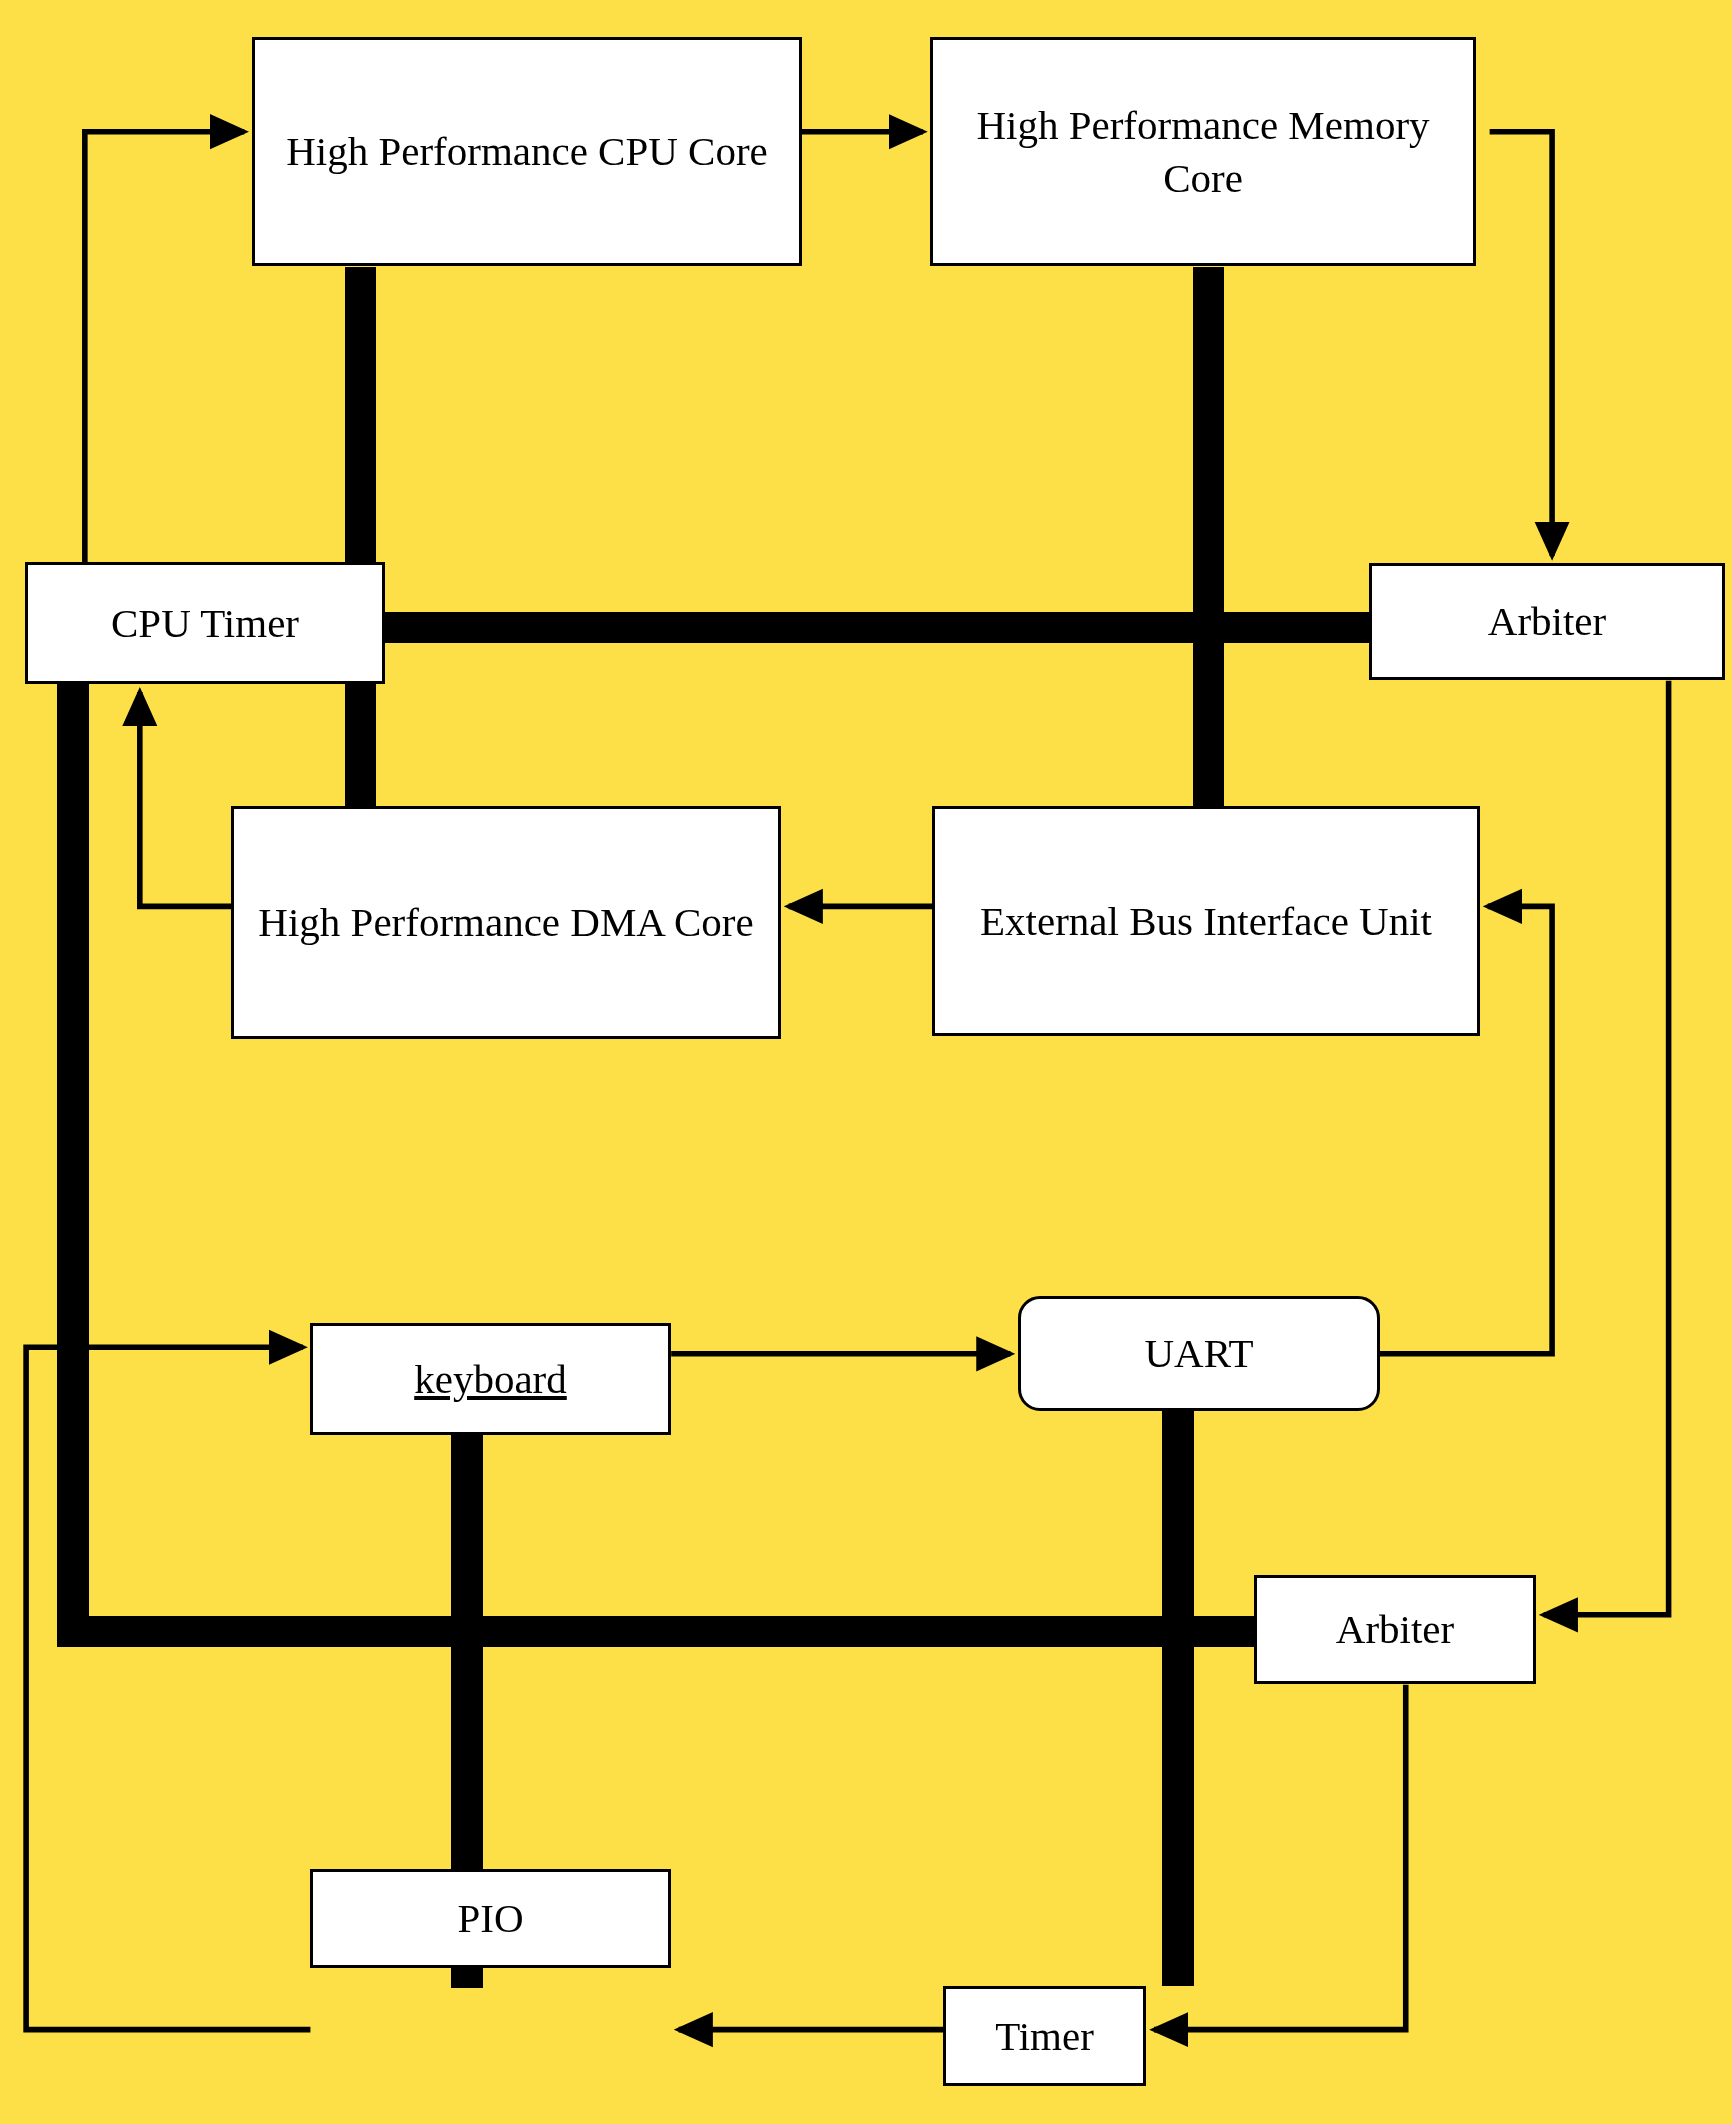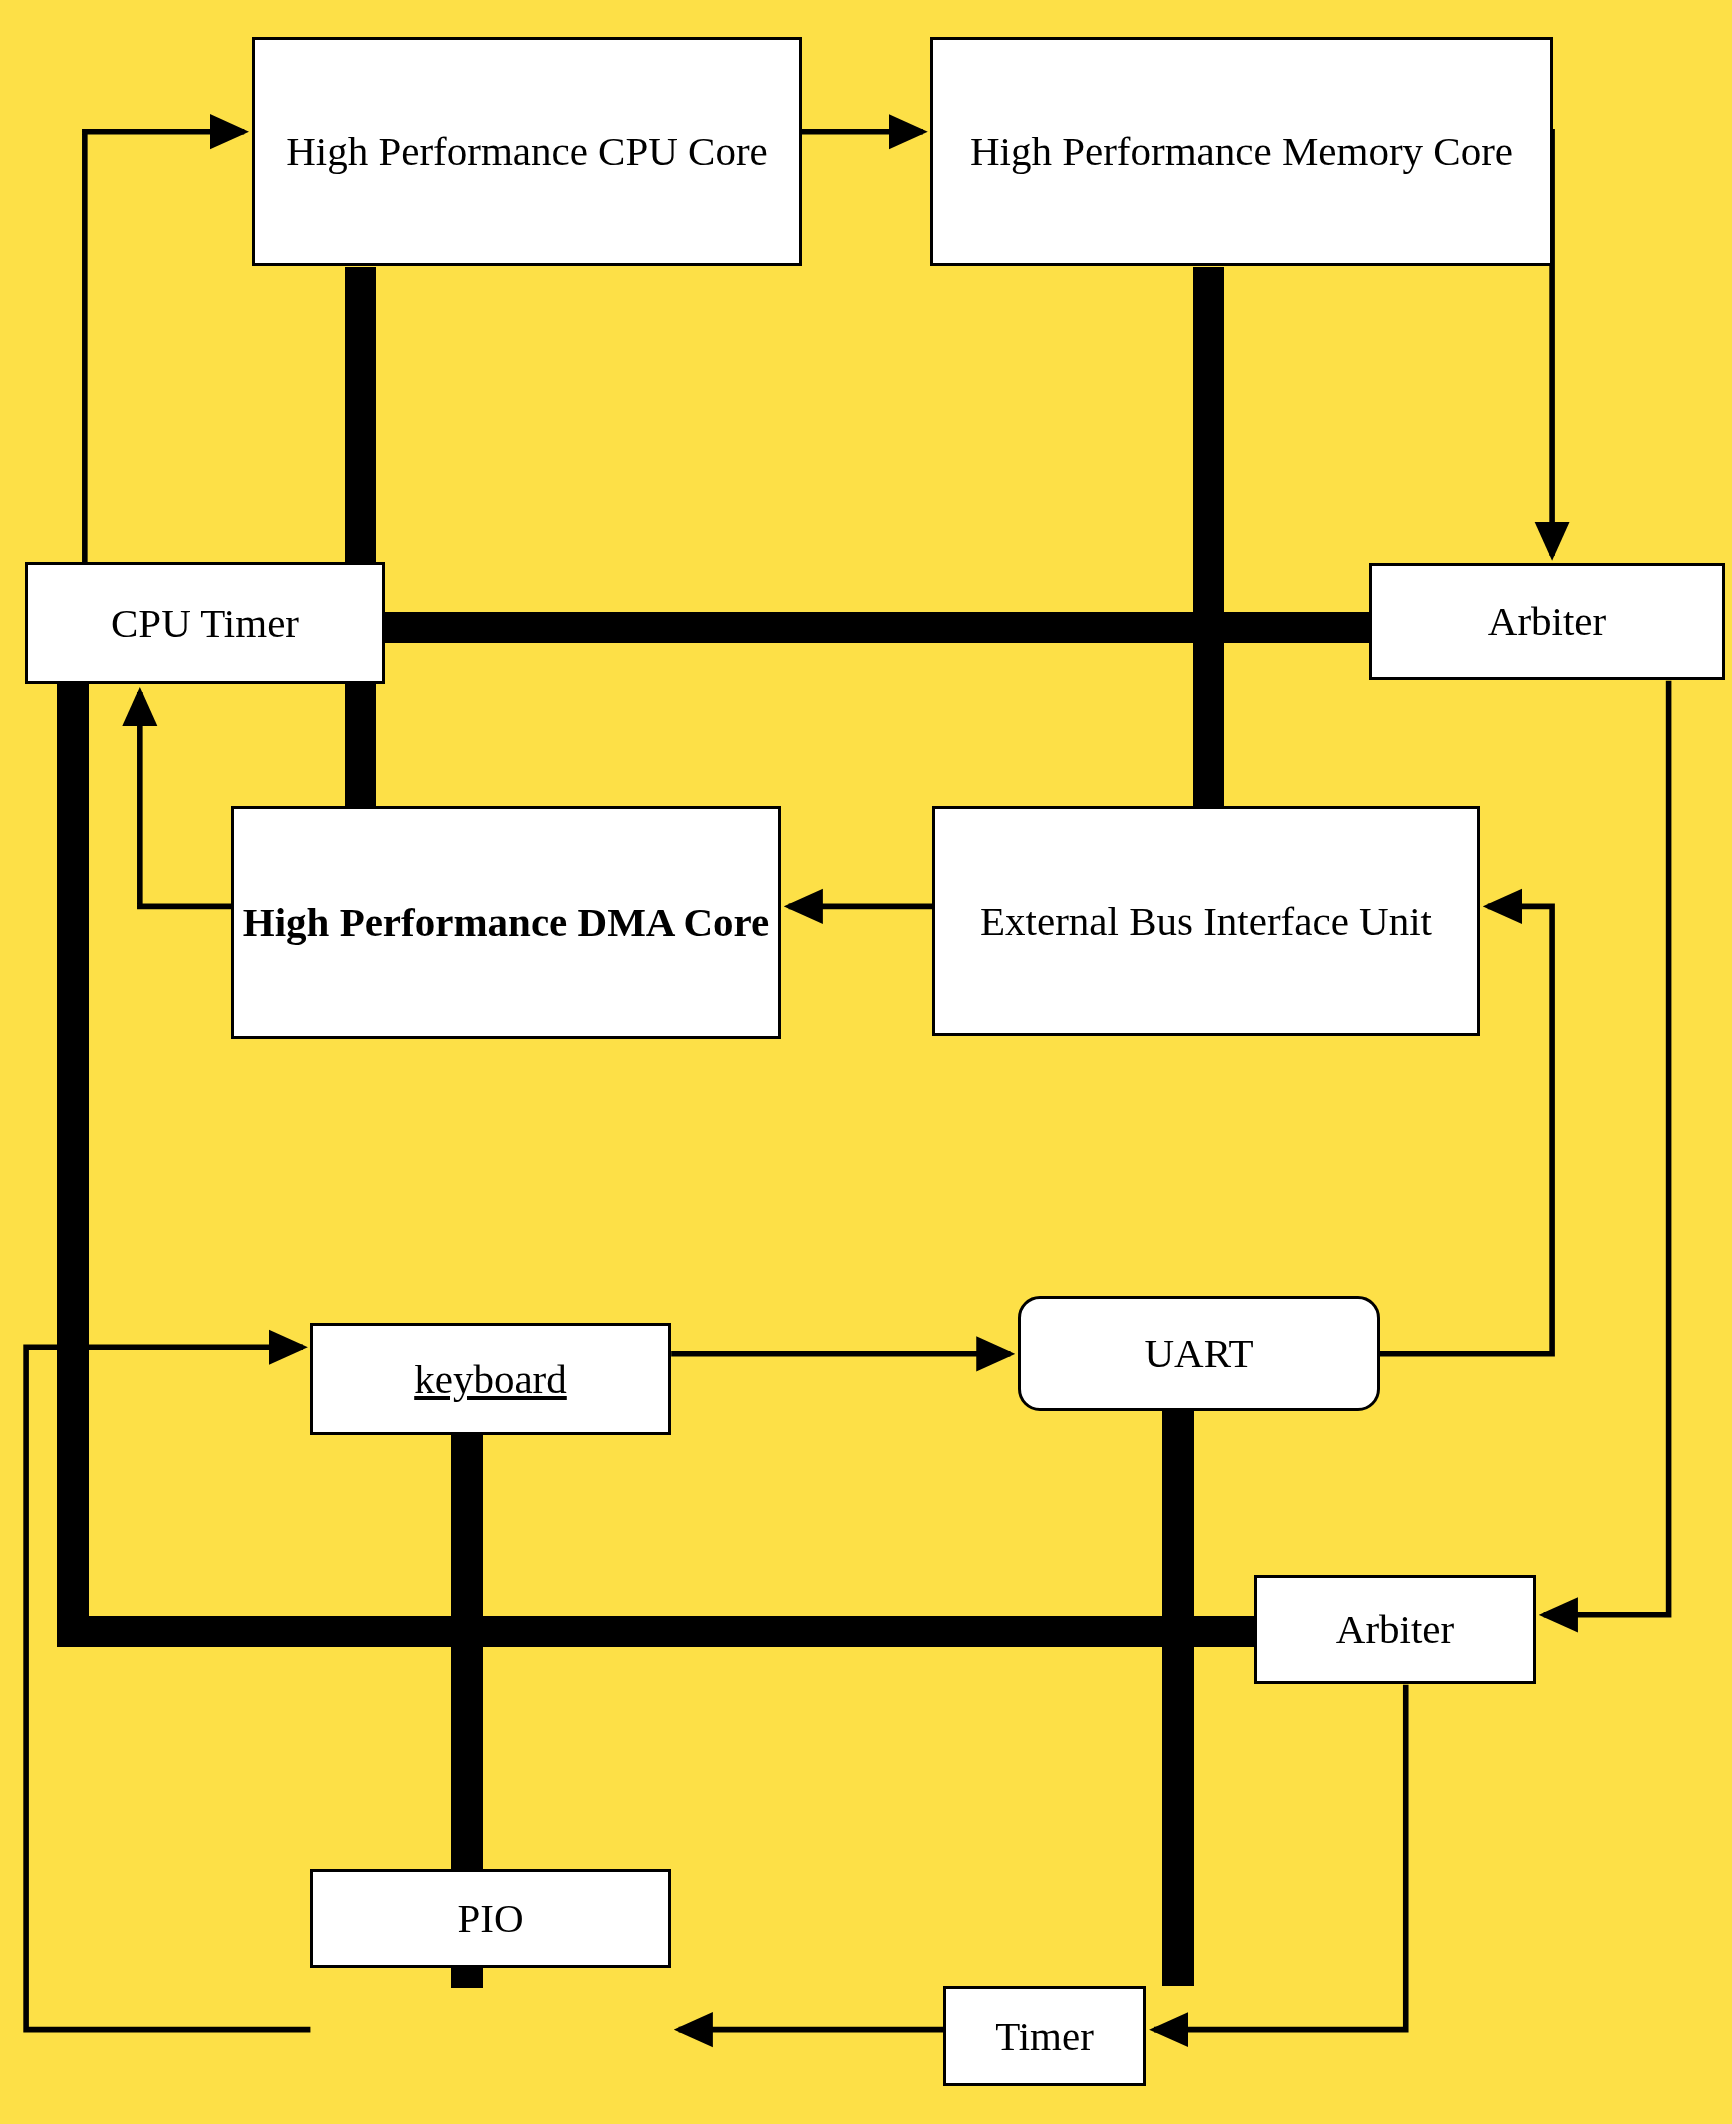--- a/index.html
+++ b/index.html
@@ -63,33 +63,33 @@
   <div class="bus" style="left:57px;top:1616px;width:1203px;height:31px;"></div>
   <div class="bus" style="left:451px;top:1410px;width:32px;height:207px;"></div>
   <div class="bus" style="left:451px;top:1645px;width:32px;height:343px;"></div>
   <div class="bus" style="left:1162px;top:1410px;width:32px;height:206px;"></div>
   <div class="bus" style="left:1162px;top:1645px;width:32px;height:341px;"></div>
 
   <div class="box fs44" style="left:252px;top:37px;width:550px;height:229px;">
     <span>High Performance CPU Core</span>
   </div>
 
-  <div class="box fs44" style="left:930px;top:37px;width:623px;height:229px;">
+  <div class="box fs44" style="left:930px;top:37px;width:546px;height:229px;">
     <span>High Performance Memory Core</span>
   </div>
 
   <div class="box fs44" style="left:25px;top:562px;width:360px;height:122px;">
     <span>CPU Timer</span>
   </div>
 
   <div class="box fs44" style="left:1369px;top:563px;width:356px;height:117px;">
     <span>Arbiter</span>
   </div>
 
-  <div class="box fs44" style="left:231px;top:806px;width:550px;height:233px;font-weight:bold;">
+  <div class="box fs44" style="left:231px;top:806px;width:550px;height:233px;">
     <span>High Performance DMA Core</span>
   </div>
 
   <div class="box fs44" style="left:932px;top:806px;width:548px;height:230px;">
     <span>External Bus Interface Unit</span>
   </div>
 
   <div class="box fs44" style="left:310px;top:1323px;width:361px;height:112px;text-decoration:underline;">
     <span>keyboard</span>
   </div>

